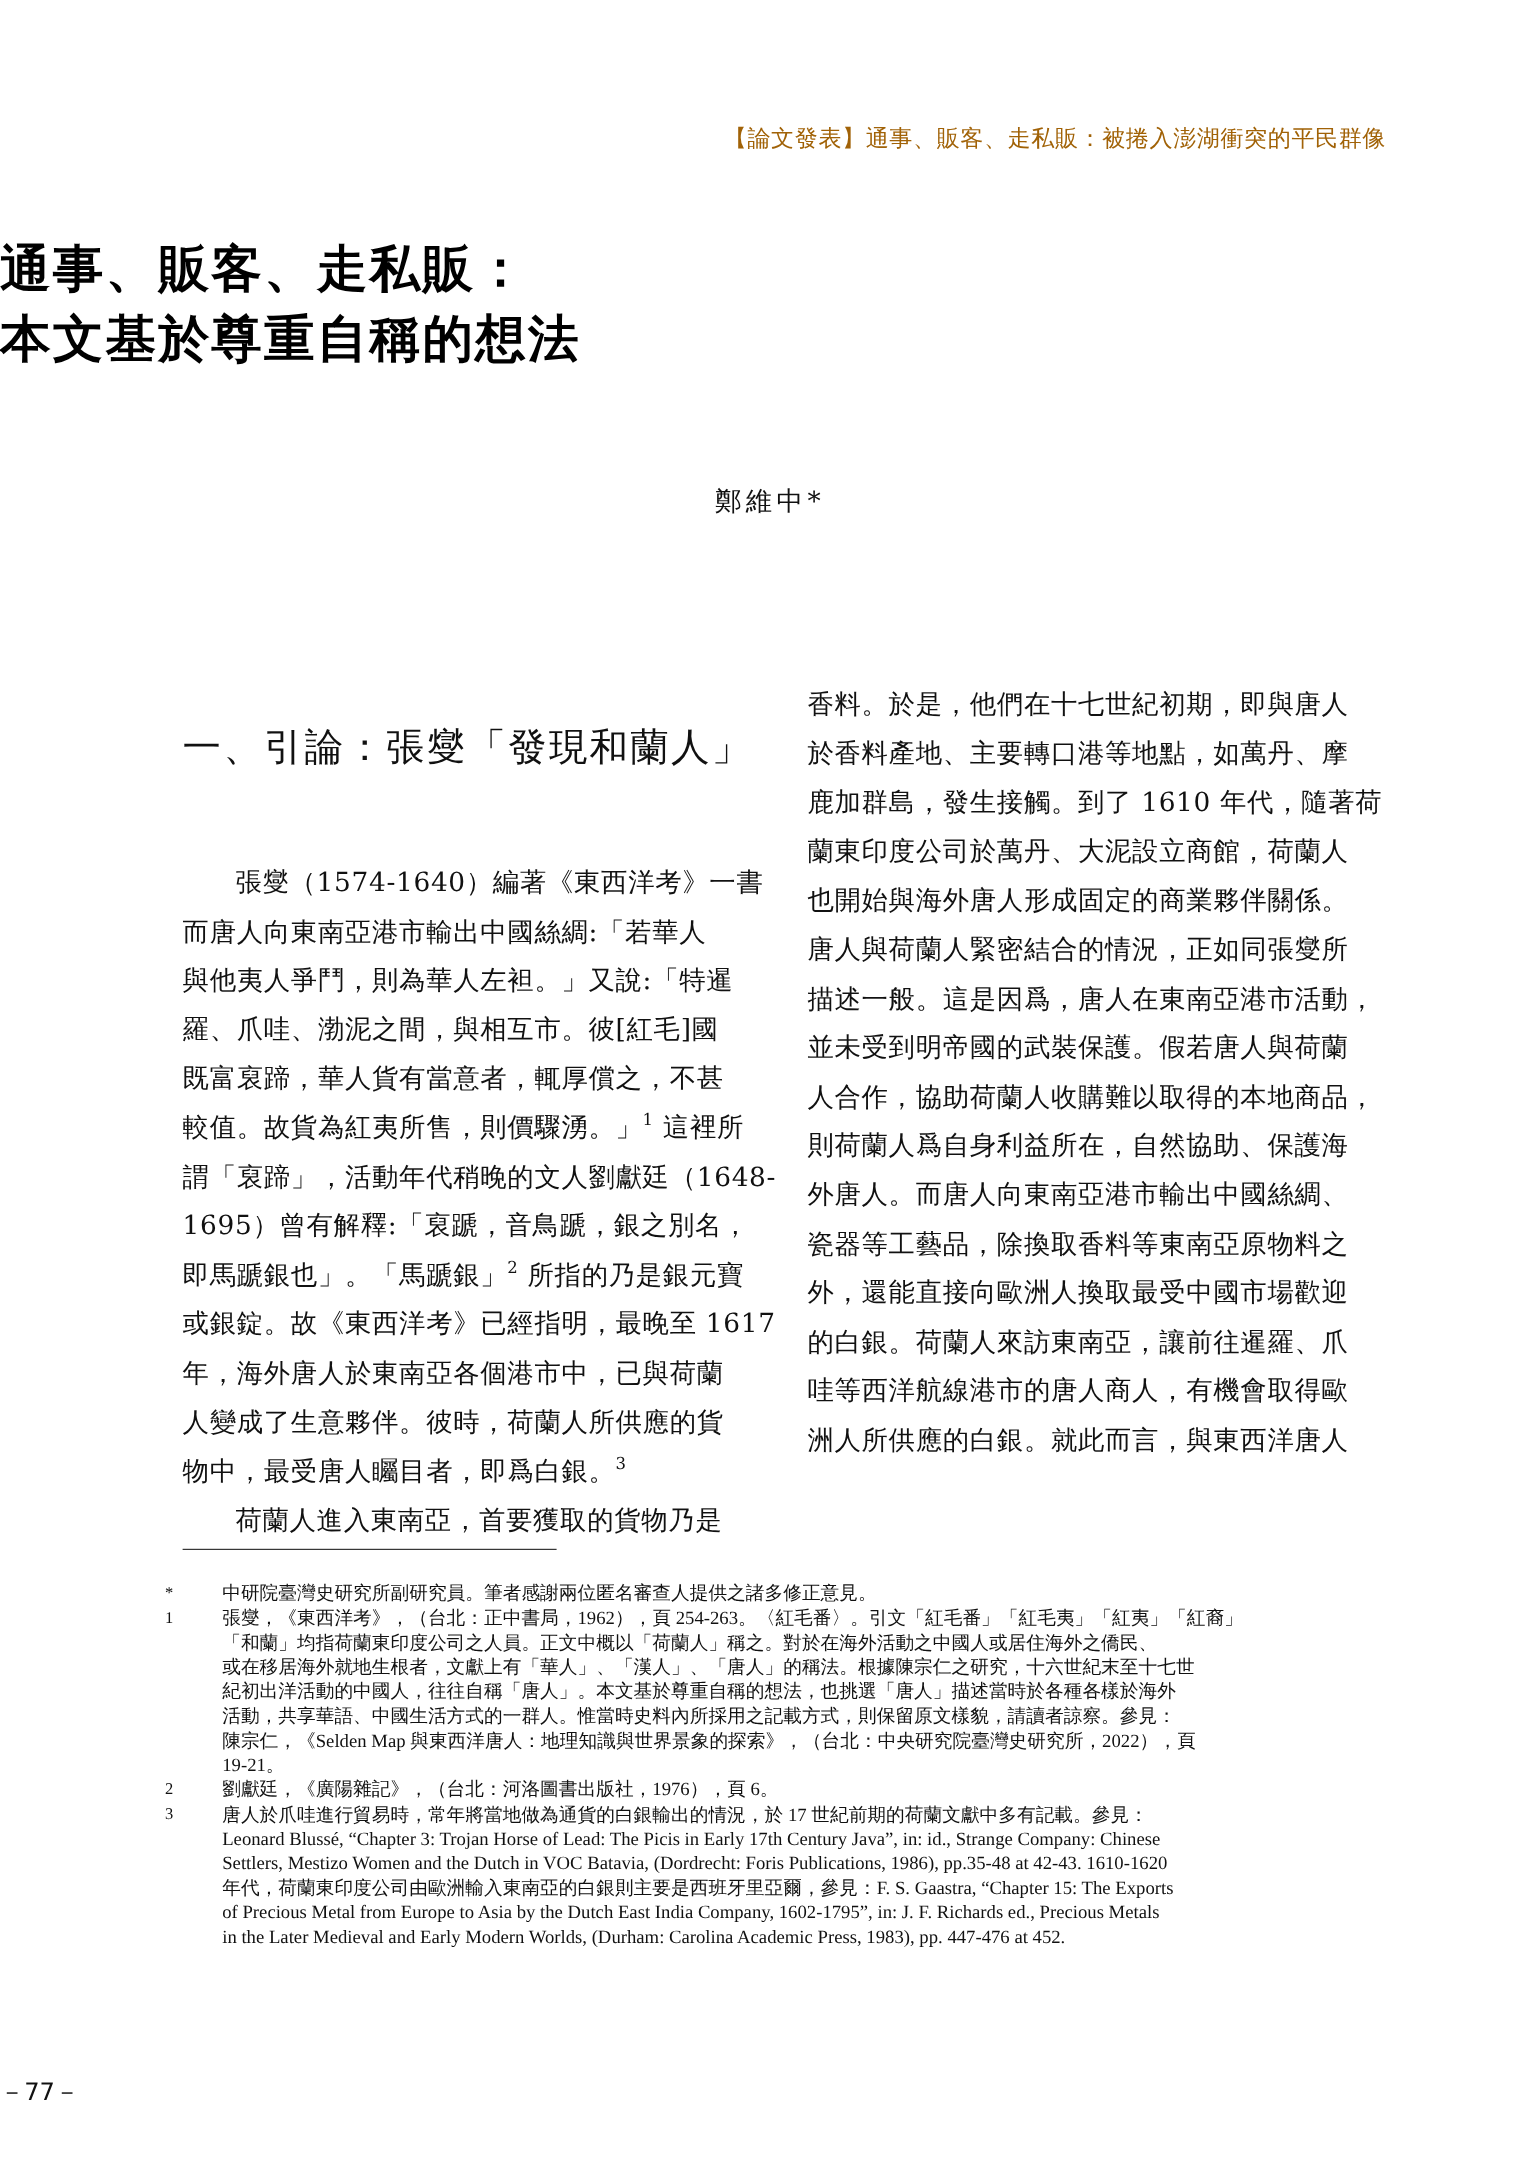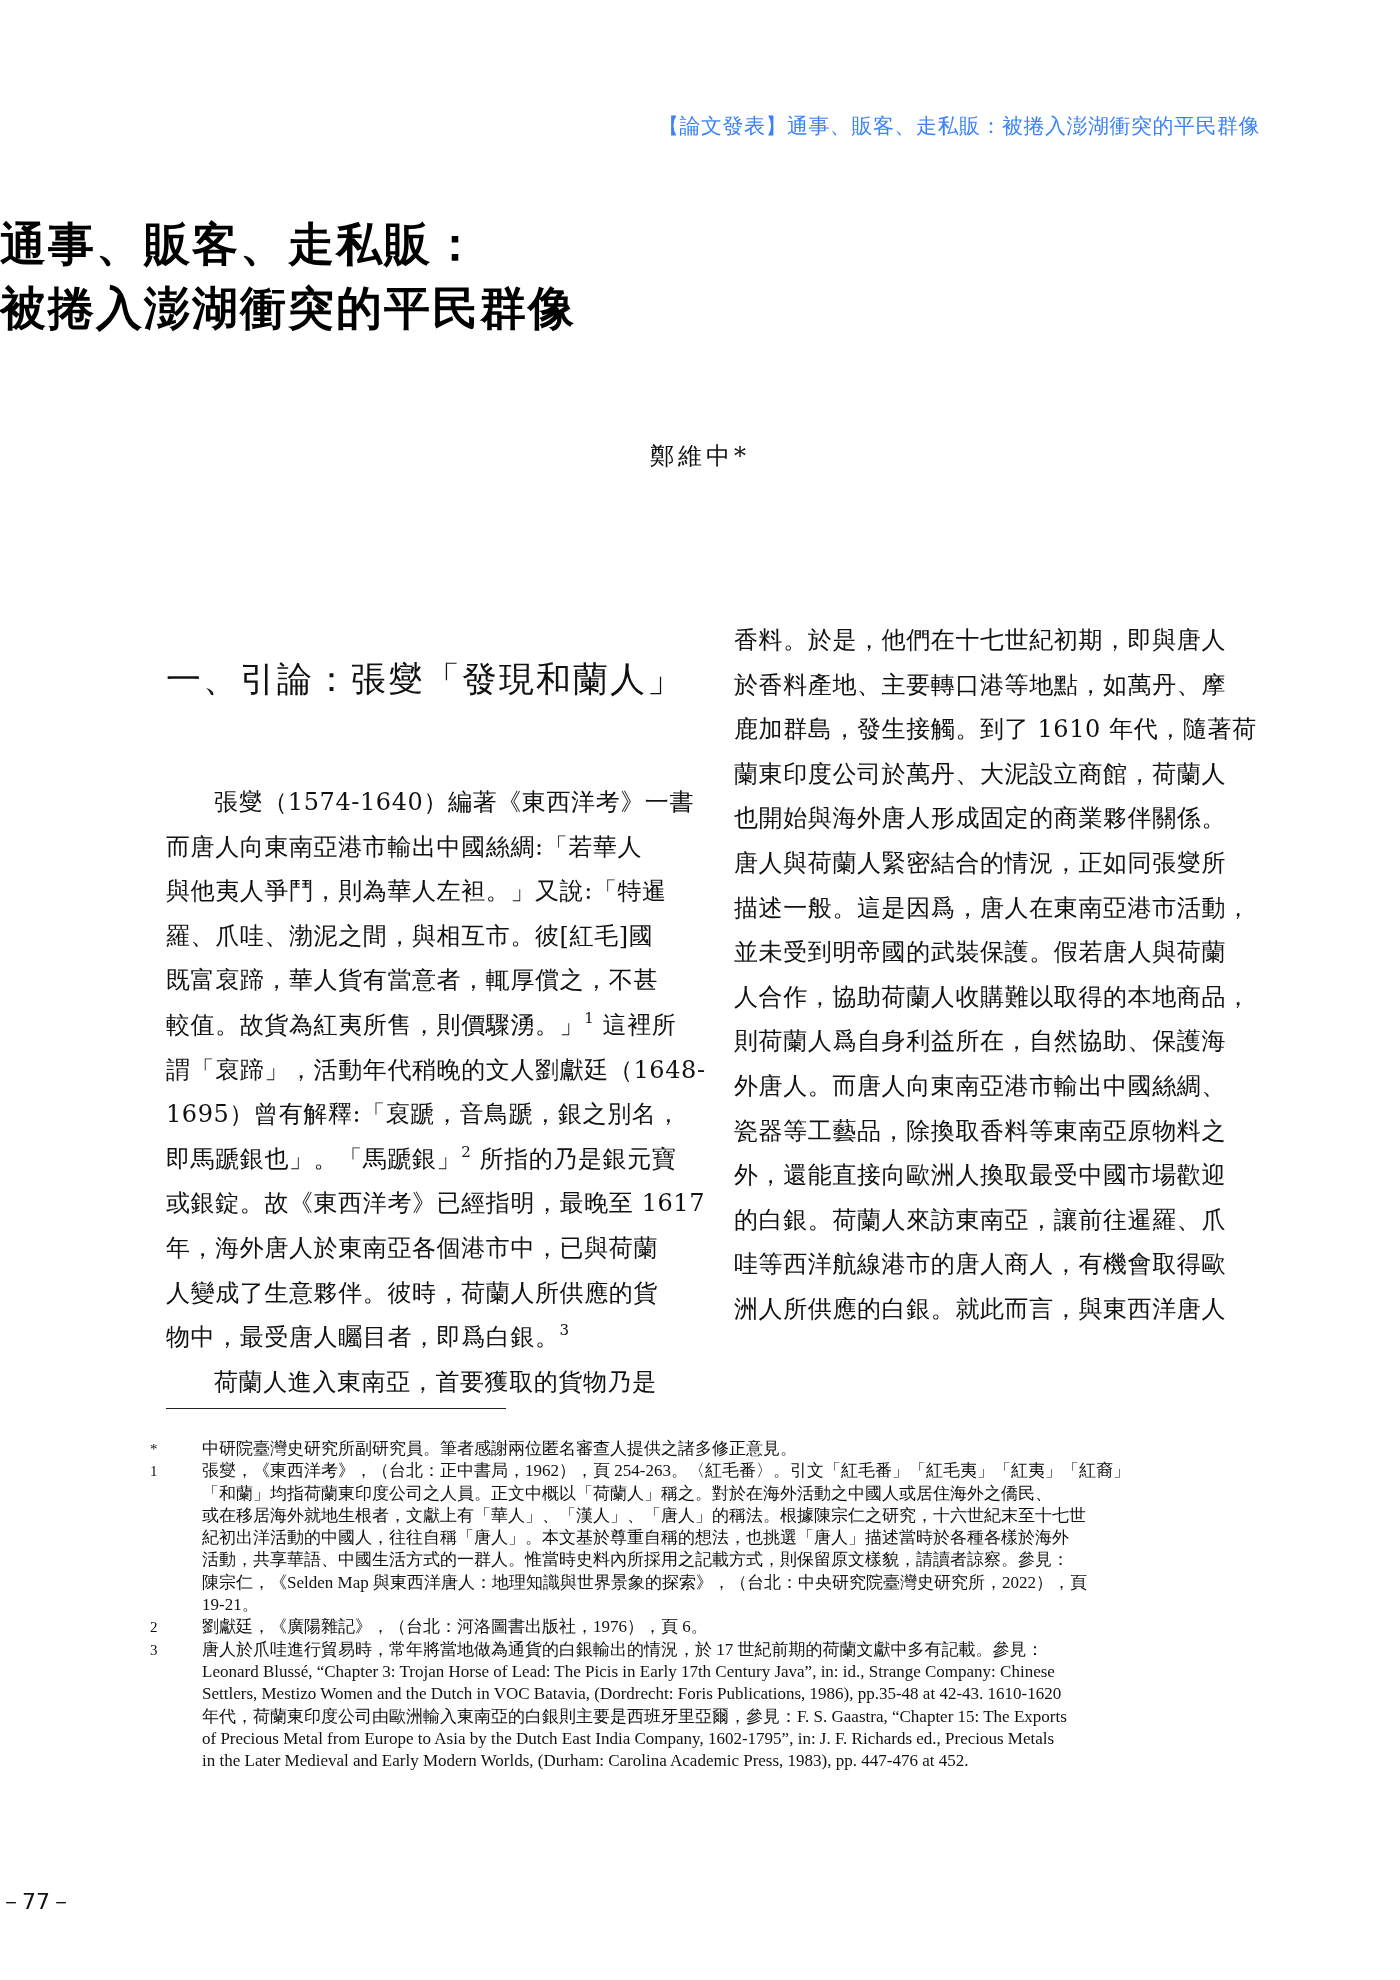--- a/index.html
+++ b/index.html
@@ -3,21 +3,21 @@
 <meta charset="utf-8">
 <style>
   html, body { margin: 0; padding: 0; background: #ffffff; }
   body {
     width: 1400px; height: 1980px; position: relative; overflow: hidden;
     font-family: "DejaVu Serif", "Liberation Serif", serif; color: #111;
   }
   .running-head {
     position: absolute; top: 112px; right: 140px;
     font-family: "DejaVu Sans", "Liberation Sans", sans-serif;
-    font-size: 21px; letter-spacing: 0.5px; color: #3b82f6;
+    font-size: 21px; letter-spacing: 0.5px; color: #a16207;
   }
   .title {
     position: absolute; top: 212px; left: 0; width: 1400px; text-align: left;
     font-family: "DejaVu Serif", "Liberation Serif", serif;
     font-weight: bold; font-size: 46px; line-height: 64px; color: #000;
     letter-spacing: 2px;
   }
   .author {
     position: absolute; top: 440px; left: 0; width: 1400px; text-align: center;
     font-size: 24px; letter-spacing: 4px;
@@ -53,21 +53,21 @@
     font-family: "DejaVu Sans", "Liberation Sans", sans-serif; font-size: 22px;
   }
 </style>
 </head>
 <body>
 
 <div class="running-head">【論文發表】通事、販客、走私販：被捲入澎湖衝突的平民群像</div>
 
 <div class="title">
   <div>通事、販客、走私販：</div>
-  <div>被捲入澎湖衝突的平民群像</div>
+  <div>本文基於尊重自稱的想法</div>
 </div>
 
 <div class="author">鄭維中*</div>
 
 <div class="section-heading">一、引論：張燮「發現和蘭人」</div>
 
 <div class="col col-left">
   <span class="line indent">張燮（1574-1640）編著《東西洋考》一書</span>
   <span class="line">而唐人向東南亞港市輸出中國絲綢:「若華人</span>
   <span class="line">與他夷人爭鬥，則為華人左袒。」又說:「特暹</span>

